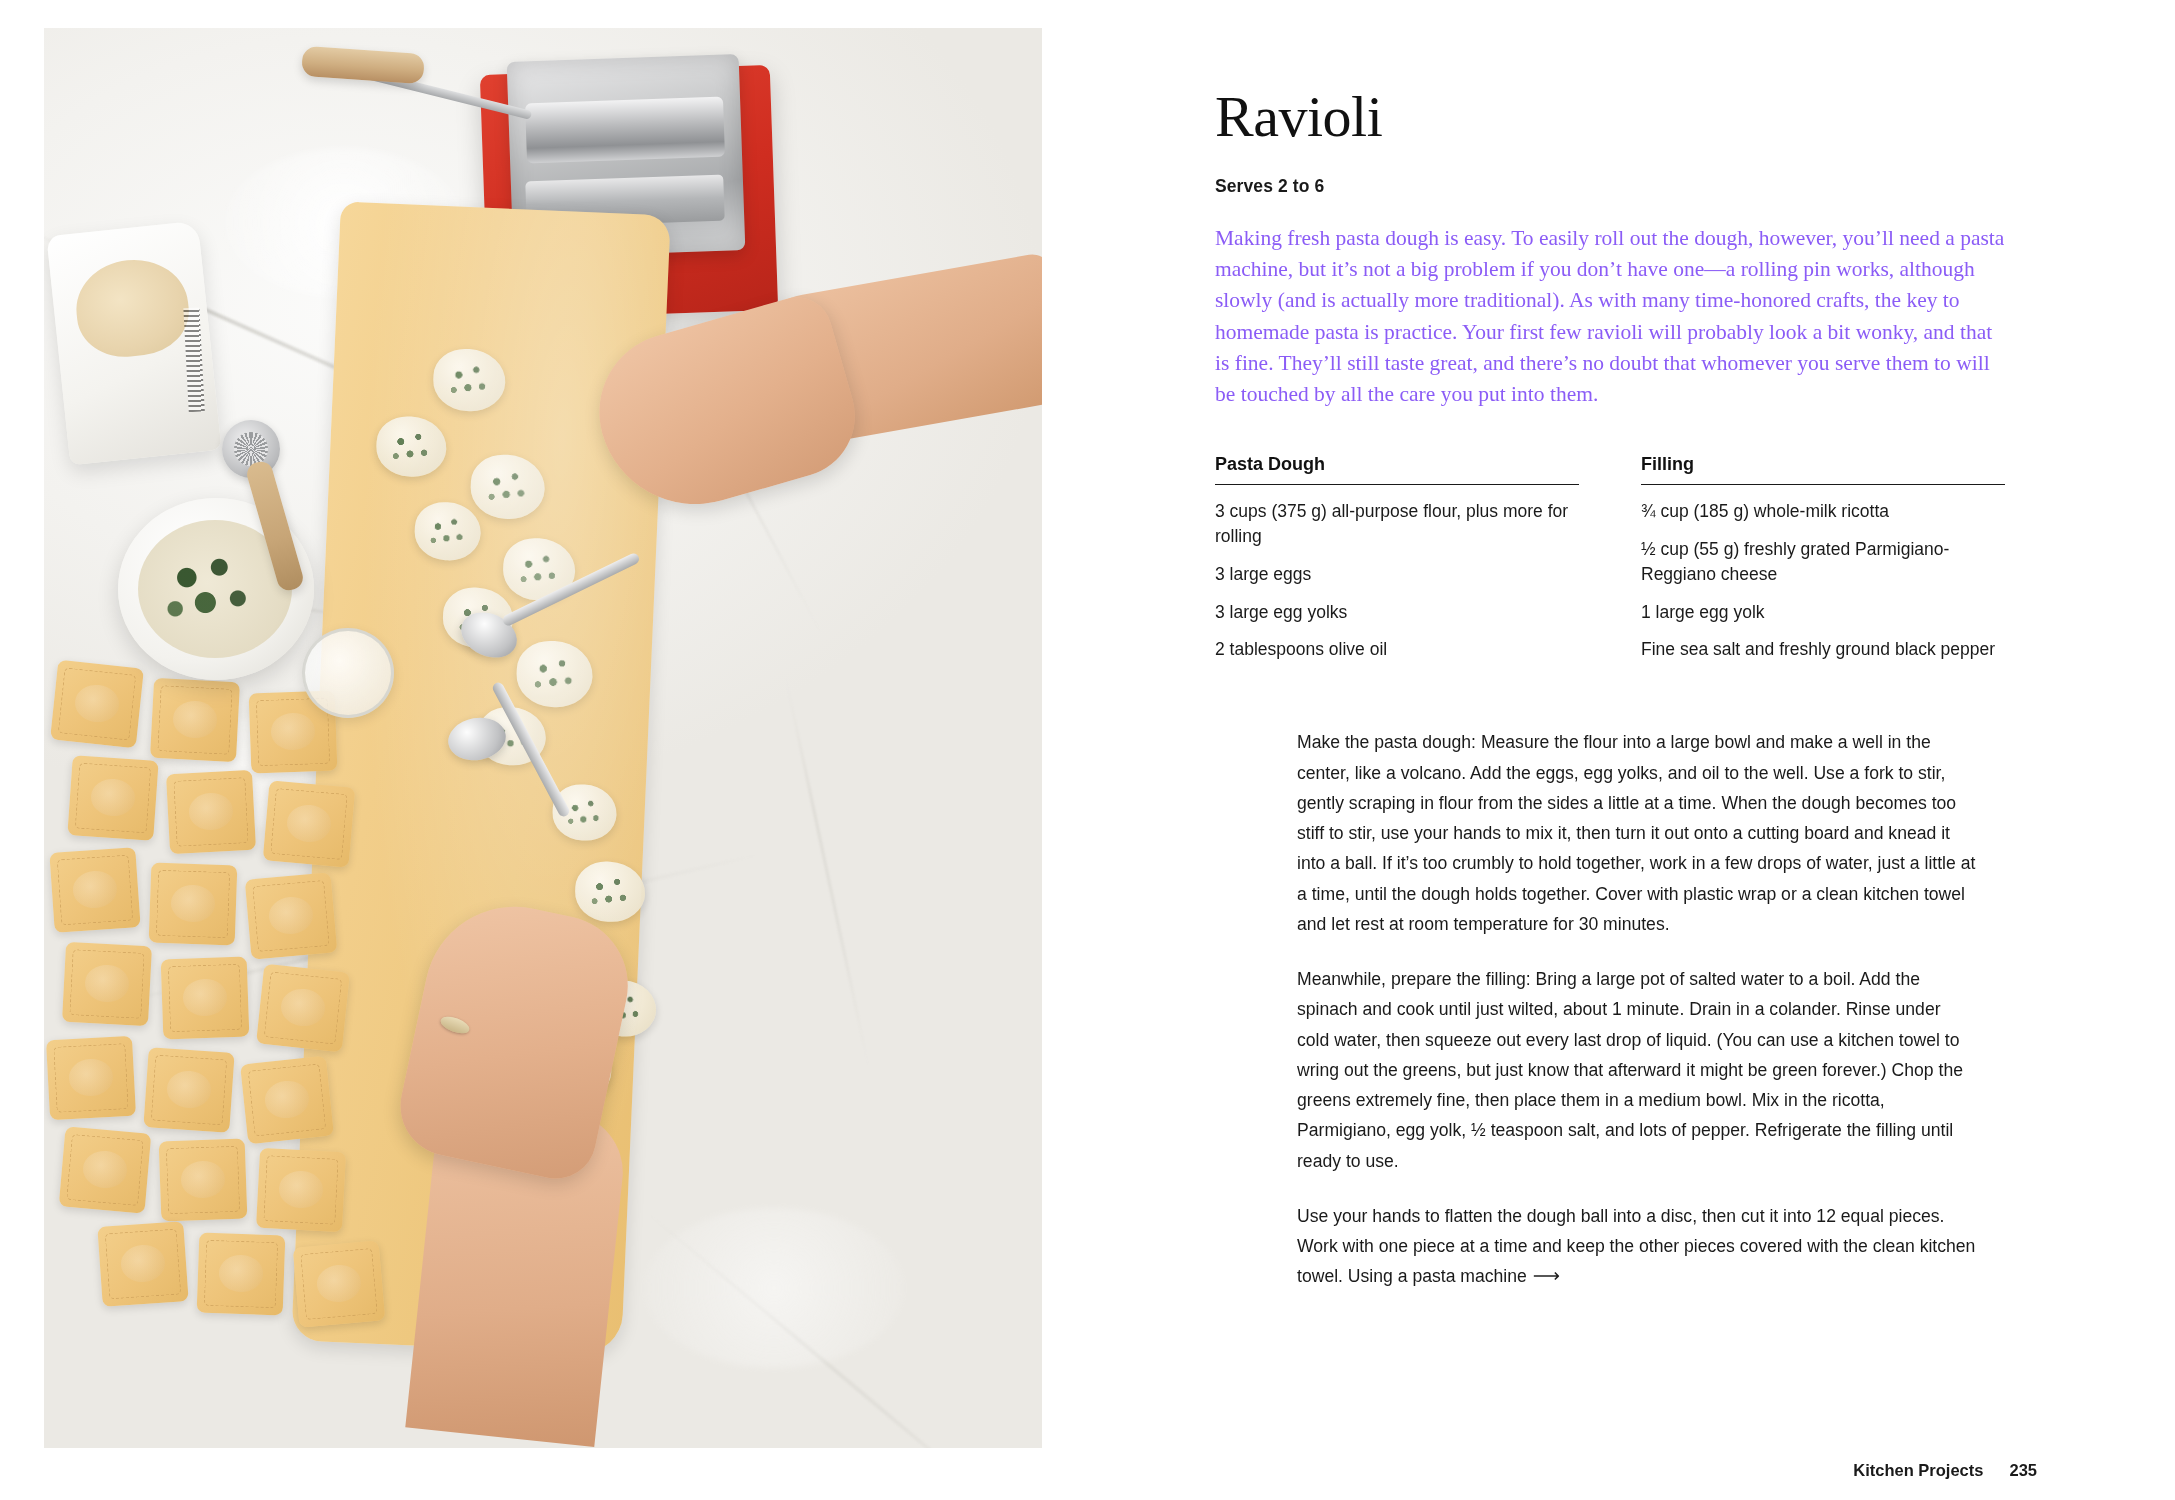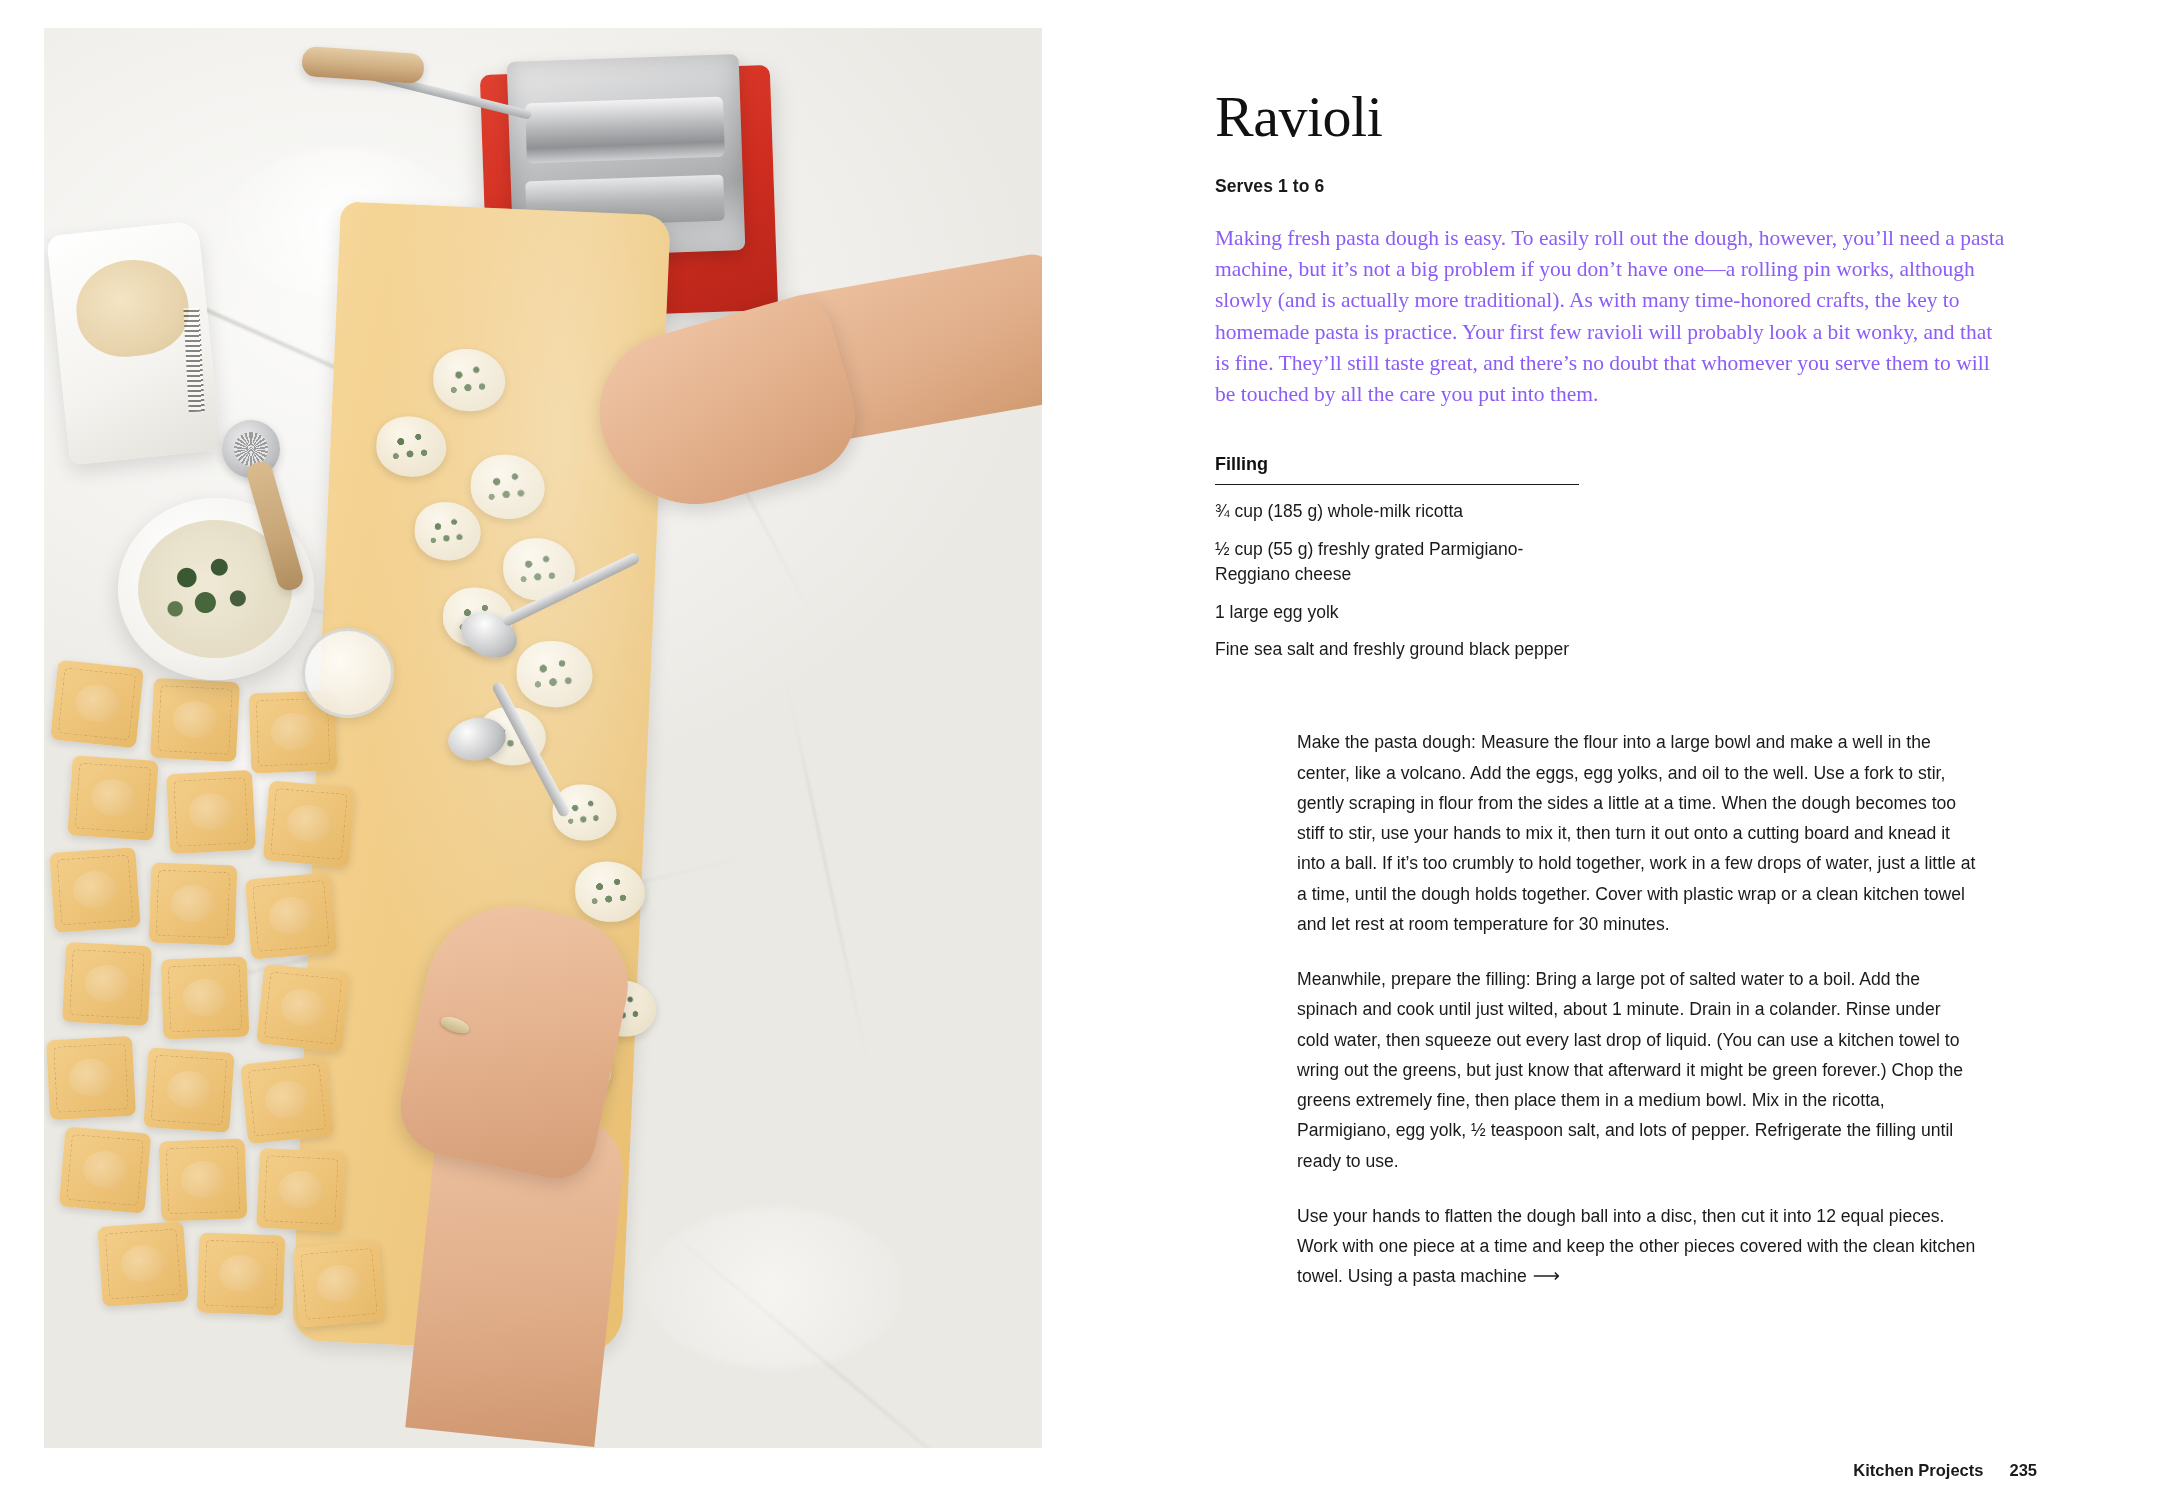--- a/index.html
+++ b/index.html
@@ -519,26 +519,35 @@
       <div class="ring"></div>
 
     </div>
   </div>
 
   <div class="text-page">
     <div class="text-inner">
 
       <h1 class="recipe-title">Ravioli</h1>
 
-      <div class="serves">Serves 1 to 6</div>
+      <div class="serves">Serves 2 to 6</div>
 
       <p class="headnote">Making fresh pasta dough is easy. To easily roll out the dough, however, you’ll need a pasta machine, but it’s not a big problem if you don’t have one—a rolling pin works, although slowly (and is actually more traditional). As with many time-honored crafts, the key to homemade pasta is practice. Your first few ravioli will probably look a bit wonky, and that is fine. They’ll still taste great, and there’s no doubt that whomever you serve them to will be touched by all the care you put into them.</p>
 
       <div class="ingredients">
 
+        <div class="ing-col">
+          <div class="ing-head">Pasta Dough</div>
+          <ul class="ing-list">
+            <li>3 cups (375 g) all-purpose flour, plus more for rolling</li>
+            <li>3 large eggs</li>
+            <li>3 large egg yolks</li>
+            <li>2 tablespoons olive oil</li>
+          </ul>
+        </div>
 
         <div class="ing-col">
           <div class="ing-head">Filling</div>
           <ul class="ing-list">
             <li>¾ cup (185 g) whole-milk ricotta</li>
             <li>½ cup (55 g) freshly grated Parmigiano-Reggiano cheese</li>
             <li>1 large egg yolk</li>
             <li>Fine sea salt and freshly ground black pepper</li>
           </ul>
         </div>

